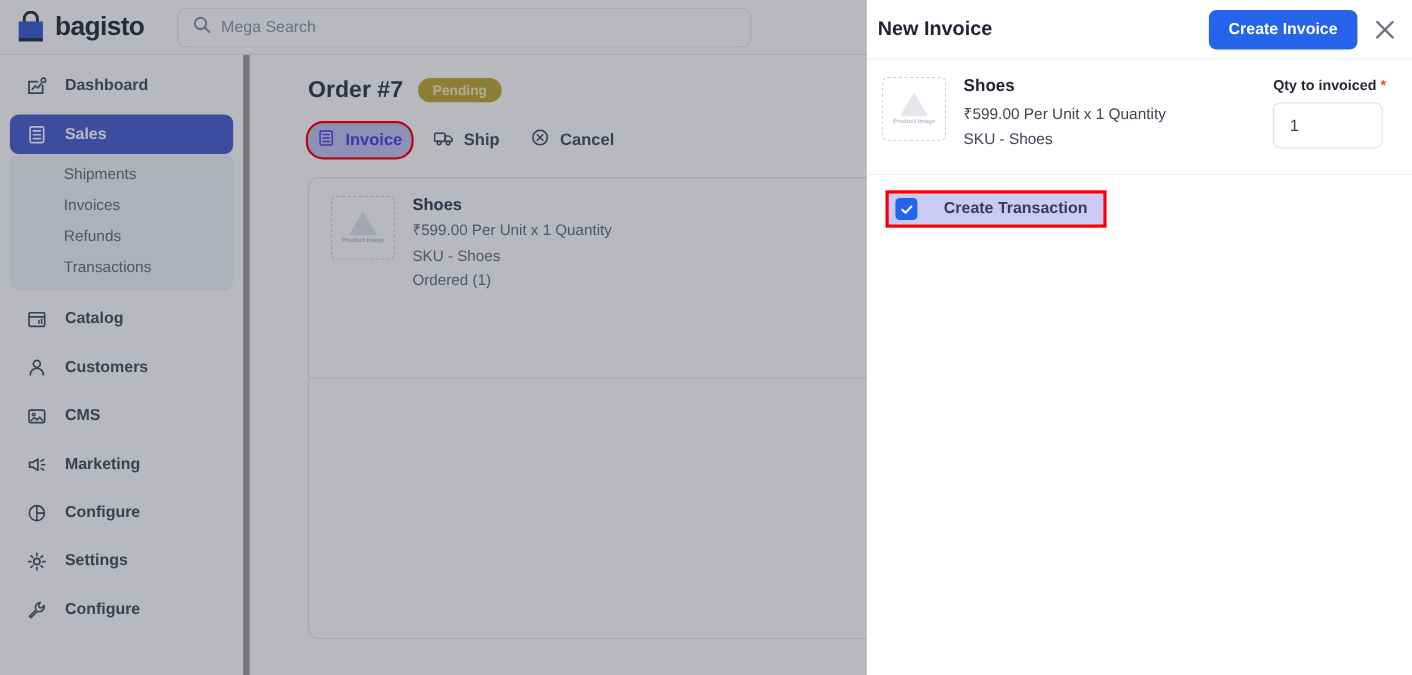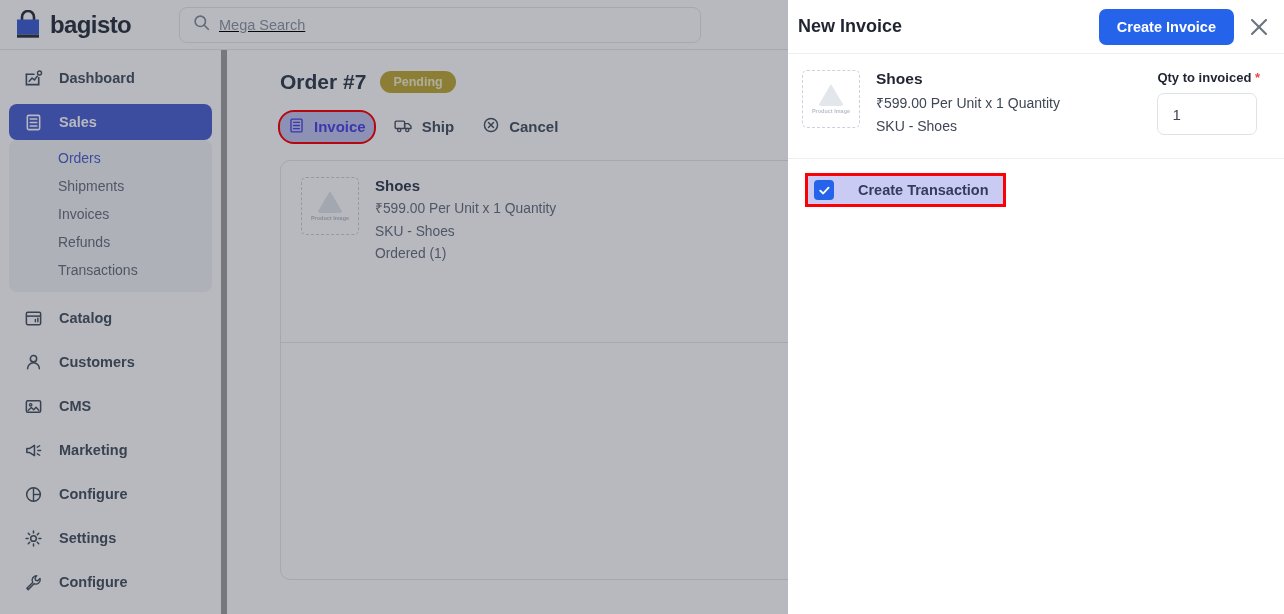--- a/index.html
+++ b/index.html
@@ -21,25 +21,24 @@
   
   .topbar {
     position: absolute; top: 0; left: 0; right: 0; height: 50px;
     background: #ffffff; border-bottom: 1px solid #e5e7eb;
     display: flex; align-items: center;
   }
   .logo-wrap { width: 155px; display: flex; align-items: center; gap: 8px; padding-left: 14px; }
   .logo-mark { width: 28px; height: 30px; position: relative; flex: none; }
   .logo-text { font-size: 24px; font-weight: 700; color: #2f3542; letter-spacing: -0.6px; }
   .search-box {
-    margin-left: 24px; width: 522px; height: 36px;
+    margin-left: 6px; width: 522px; height: 36px;
     border: 1px solid #e5e7eb; border-radius: 8px;
     display: flex; align-items: center; gap: 9px; padding: 0 13px;
     background: #fff;
-    text-decoration: underline;
   }
   .search-ph { font-size: 14.5px; color: #9299a6; }
 
   
   .sidebar {
     position: absolute; top: 50px; left: 0; width: 227px; bottom: 0;
     background: #ffffff; border-right: 6px solid #a3a3a3;
     padding: 10px 9px 0 9px;
   }
   .nav-item {
@@ -187,23 +186,20 @@
             <rect x="3.5" y="2.5" width="13" height="15" rx="1.4" fill="none" stroke="#ffffff" stroke-width="1.6"></rect>
             <line x1="6.5" y1="6.3" x2="13.5" y2="6.3" stroke="#ffffff" stroke-width="1.5" stroke-linecap="round"></line>
             <line x1="6.5" y1="10" x2="13.5" y2="10" stroke="#ffffff" stroke-width="1.5" stroke-linecap="round"></line>
             <line x1="6.5" y1="13.7" x2="13.5" y2="13.7" stroke="#ffffff" stroke-width="1.5" stroke-linecap="round"></line>
           </svg>
         </span>
         <span>Sales</span>
       </div>
 
       <div class="subnav">
-        <div class="subnav-item current">
-          <span>Orders</span>
-        </div>
         <div class="subnav-item">
           <span>Shipments</span>
         </div>
         <div class="subnav-item">
           <span>Invoices</span>
         </div>
         <div class="subnav-item">
           <span>Refunds</span>
         </div>
         <div class="subnav-item">

